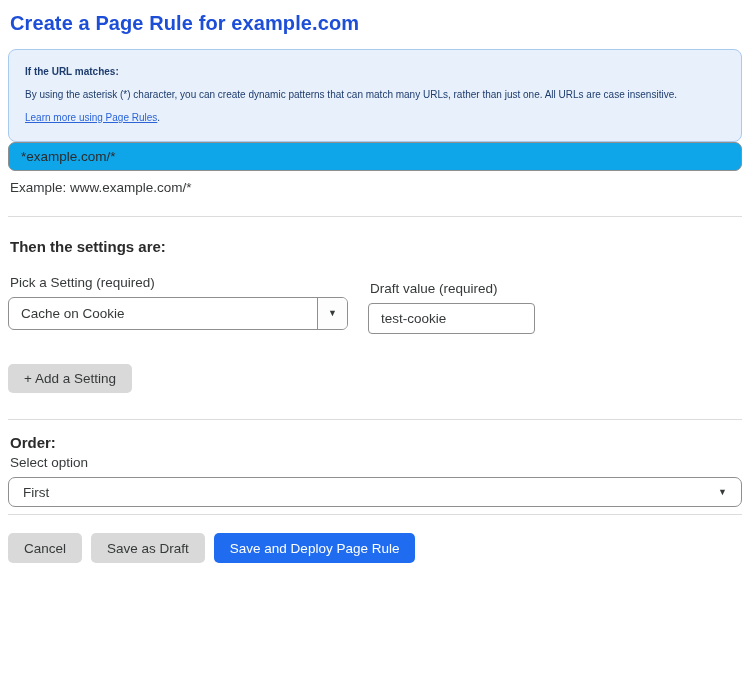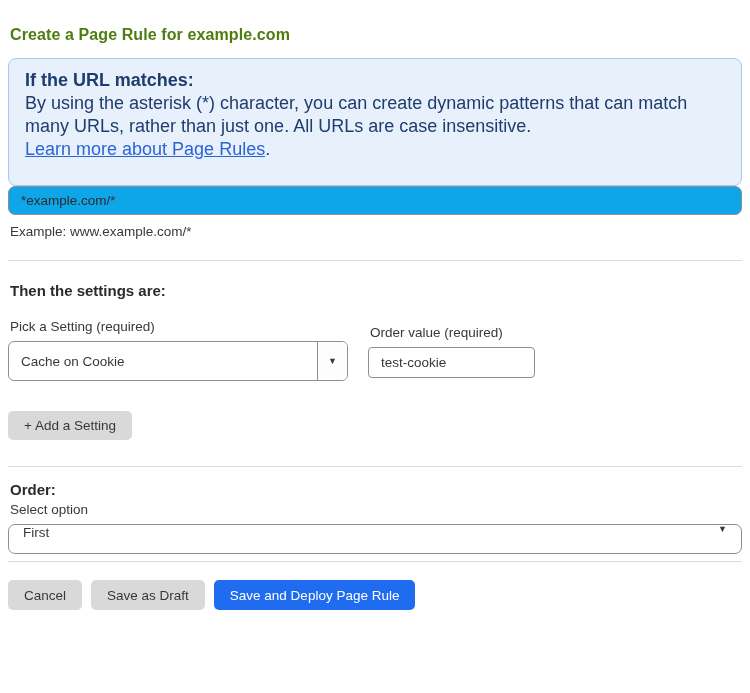--- a/index.html
+++ b/index.html
@@ -6,30 +6,30 @@
   html, body { margin: 0; padding: 0; background: #ffffff; }
   body {
     width: 750px; height: 693px;
     font-family: "Liberation Sans", sans-serif;
     color: #36393a;
     overflow: hidden;
   }
   .wrap { width: 750px; padding: 10px 8px 0 8px; }
 
   .page-title {
-    font-size: 16px; font-weight: 700; color: #4d7c0f;
-    margin: 16px 0 14px 2px; letter-spacing: 0.1px;
+    font-size: 20px; font-weight: 700; color: #1d4ed8;
+    margin: 2px 0 14px 2px; letter-spacing: 0.1px;
   }
 
   .callout {
     background: #e8f1fb;
     border: 1px solid #a9c9ee;
     border-radius: 8px;
-    padding: 10px 16px 24px 16px;
-    font-size: 18px; line-height: 23px;
+    padding: 10px 16px 12px 16px;
+    font-size: 10px; line-height: 23px;
     color: #1e3c6e;
   }
   .callout-heading { font-weight: 700; display: block; }
   .callout-link { color: #2c64d8; text-decoration: underline; cursor: pointer; }
   .callout-suffix { color: #1e3c6e; }
 
   .field-label {
     display: block; font-size: 13.5px; color: #36393a;
     margin: 23px 0 7px 2px;
   }
@@ -52,21 +52,21 @@
   .section-heading {
     font-size: 15px; font-weight: 700; color: #2b2b2b;
     margin: 21px 0 0 2px;
   }
 
   .settings-row { display: flex; margin-top: 18px; }
   .col-setting { width: 340px; }
   .col-value { margin-left: 20px; padding-top: 8px; }
 
   .select-box {
-    display: flex; align-items: stretch; height: 40px;
+    display: flex; align-items: stretch; height: 33px;
     background: #ffffff; border: 1px solid #8f8f8f; border-radius: 6px;
     cursor: pointer; overflow: hidden;
   }
   .select-box .select-value {
     flex: 1; display: flex; align-items: center;
     padding: 0 12px; font-size: 13.5px; color: #36393a;
   }
   .select-box .caret-cell {
     width: 30px; border-left: 1px solid #8f8f8f;
     display: flex; align-items: center; justify-content: center;
@@ -85,21 +85,21 @@
     font-family: inherit; font-size: 13.5px;
     height: 30px; padding: 0 16px;
     border: none; border-radius: 5px; cursor: pointer;
     white-space: nowrap;
   }
   .btn-gray { background: #d9d9d9; color: #36393a; }
   .btn-primary { background: #1f6cf1; color: #ffffff; }
   .add-btn { margin: 30px 0 0 0; height: 29px; }
 
   .order-select {
-    display: flex; align-items: flex-start; justify-content: space-between;
+    display: flex; align-items: center; justify-content: space-between;
     height: 30px; border: 1px solid #8f8f8f; border-radius: 7px;
     background: #fff; padding: 0 14px; cursor: pointer;
     font-size: 13.5px; color: #36393a;
   }
   .order-helper {
     font-size: 13.5px; line-height: 21.5px; color: #36393a;
     margin: 9px 0 0 2px; max-width: 738px;
   }
 
   .footer-row { display: flex; gap: 9px; margin-top: 18px; padding-bottom: 20px; }
@@ -107,42 +107,42 @@
 </head>
 <body>
 
 <div class="wrap">
 
   <h1 class="page-title">Create a Page Rule for example.com</h1>
 
   <div class="callout">
     <span class="callout-heading">If the URL matches:</span>
     <span class="callout-body">By using the asterisk (*) character, you can create dynamic patterns that can match many URLs, rather than just one. All URLs are case insensitive.</span><br>
-    <a class="callout-link">Learn more about Page Rules</a><span class="callout-suffix">.</span>
+    <a class="callout-link">Learn more using Page Rules</a><span class="callout-suffix">.</span>
   </div>
 
   <input class="url-input" type="text" value="*example.com/*" style="">
   <div class="helper">Example: www.example.com/*</div>
 
   <hr class="divider d1">
 
   <h2 class="section-heading">Then the settings are:</h2>
 
   <div class="settings-row">
     <div class="col-setting">
       <label class="field-label tight" style="margin-top:2px">Pick a Setting (required)</label>
       <div class="select-box">
         <span class="select-value">Cache on Cookie</span>
         <span class="caret-cell">
           <span class="caret-glyph">▼</span>
         </span>
       </div>
     </div>
     <div class="col-value">
-      <label class="field-label tight">Order value (required)</label>
+      <label class="field-label tight">Draft value (required)</label>
       <input class="value-input" type="text" value="test-cookie" style="">
     </div>
   </div>
 
   <button class="btn btn-gray add-btn">+ Add a Setting</button>
 
   <hr class="divider d2">
 
   <h2 class="section-heading" style="margin-top:14px">Order:</h2>
 

